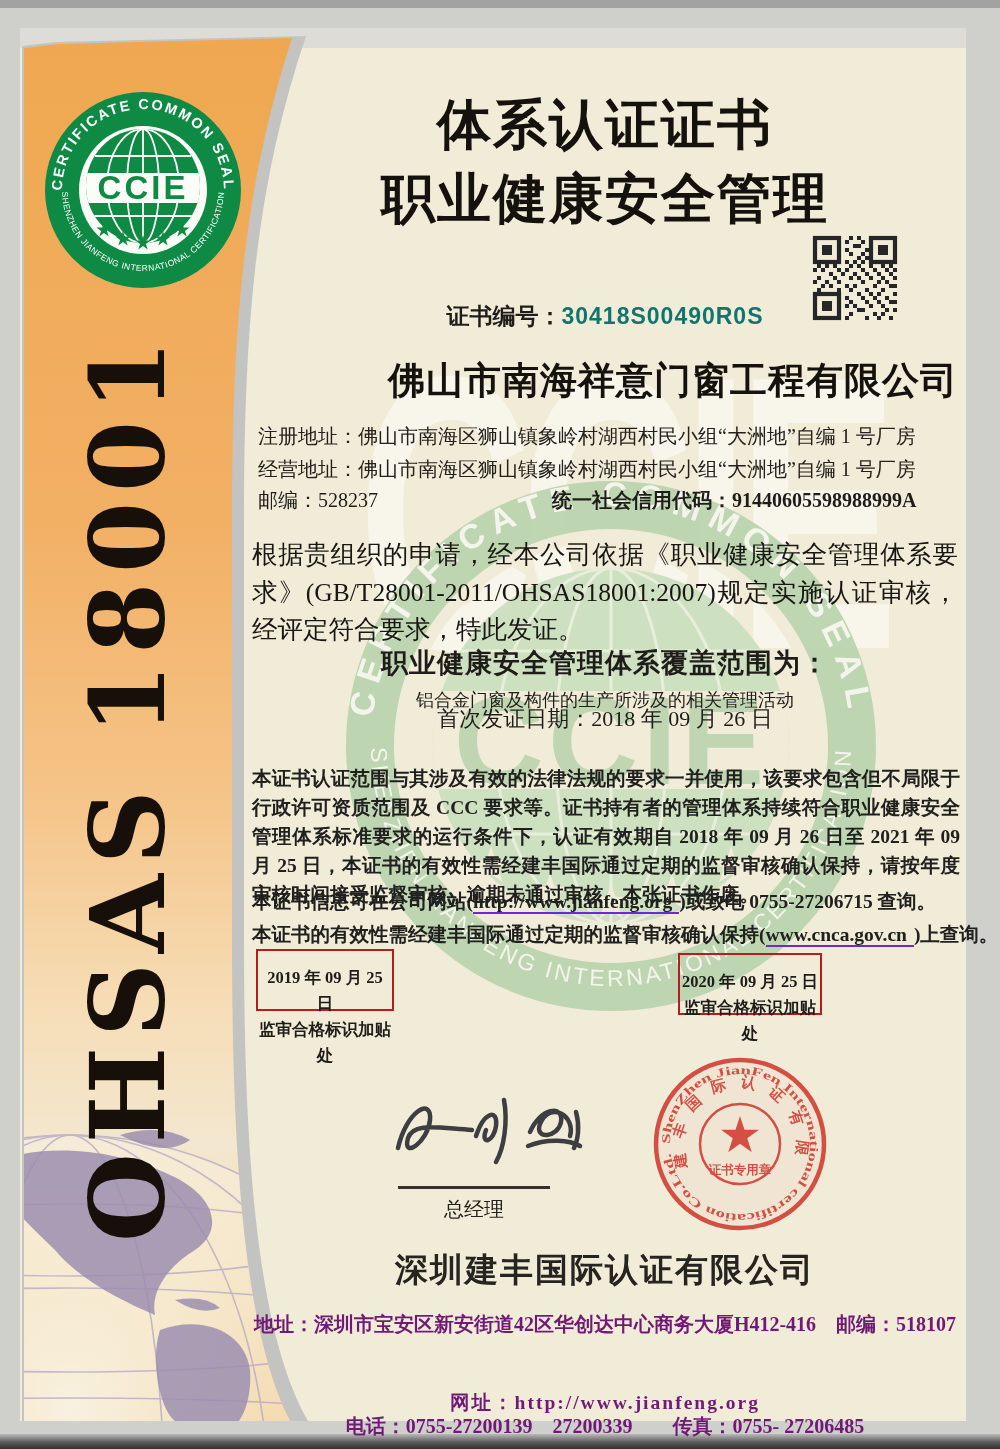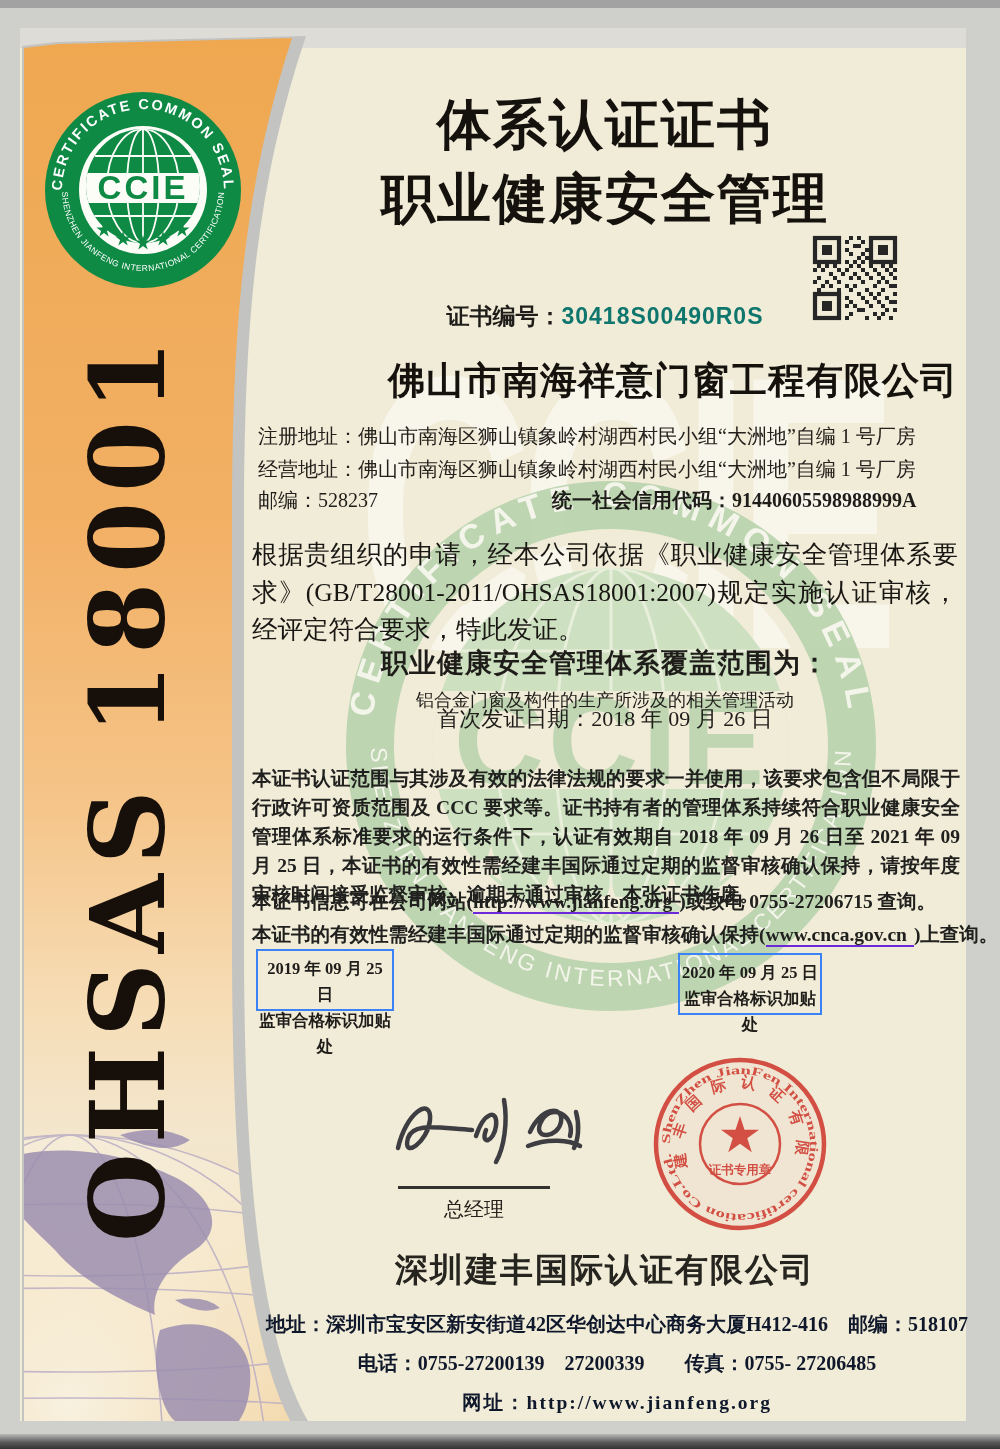--- a/index.html
+++ b/index.html
@@ -24,30 +24,30 @@
   .coderow .cc{position:absolute;left:552px;top:0;white-space:nowrap;font-weight:bold;}
   .para1{left:252px;top:536px;width:706px;font-size:25.5px;line-height:37.5px;text-align:justify;color:#191713;}
   .scopehead{top:645px;font-size:27px;font-weight:bold;letter-spacing:1px;text-align:center;}
   .scopetext{top:688px;font-size:18px;}
   .issuedate{top:704px;font-size:22px;font-weight:normal;}
   .para2{left:252px;top:764px;width:708px;font-size:19.5px;line-height:29px;font-weight:bold;text-align:justify;color:#20201e;}
   .infoline{left:252px;font-size:19.5px;font-weight:bold;white-space:nowrap;color:#20201e;}
   .info1{top:888px;}
   .info2{top:921px;}
   .u{border-bottom:2px solid #6d28d9;padding-right:7px;}
-  .box{border:2px solid #3b82f6;text-align:center;font-size:16.5px;font-weight:bold;line-height:26px;padding-top:5px;box-sizing:border-box;}
+  .box{border:2px solid #b91c1c;text-align:center;font-size:16.5px;font-weight:bold;line-height:26px;padding-top:14px;box-sizing:border-box;}
   .box1{left:256px;top:949px;width:138px;height:62px;}
   .box2{left:678px;top:953px;width:144px;height:62px;}
   .sigline{left:398px;top:1186px;width:152px;height:3px;background:#33322f;}
   .sigtitle{left:398px;top:1196px;width:152px;text-align:center;font-size:20px;color:#24211c;}
   .issuer{top:1248px;font-size:33px;font-weight:bold;font-family:"Liberation Sans",sans-serif;
           letter-spacing:2px;color:#26241f;}
-  .iline{font-size:20px;font-weight:bold;white-space:nowrap;color:#0f172a;margin-left:12px;}
+  .iline{font-size:20px;font-weight:bold;white-space:nowrap;color:#701a75;}
   .il1{top:1311px;}
-  .il2{top:1350px;}
+  .il2{top:1413px;}
   .il3{top:1389px;letter-spacing:2px;font-size:19.5px;}
   .ohsas{position:absolute;left:128px;top:786px;transform:translate(-50%,-50%) rotate(-90deg);
          font-family:"DejaVu Serif","Liberation Serif",serif;font-weight:bold;font-size:102px;
          letter-spacing:10px;color:#17100a;white-space:nowrap;z-index:2;}
 </style>
 </head>
 <body>
 
 <div class="page">
   <div class="scan-top"></div>

